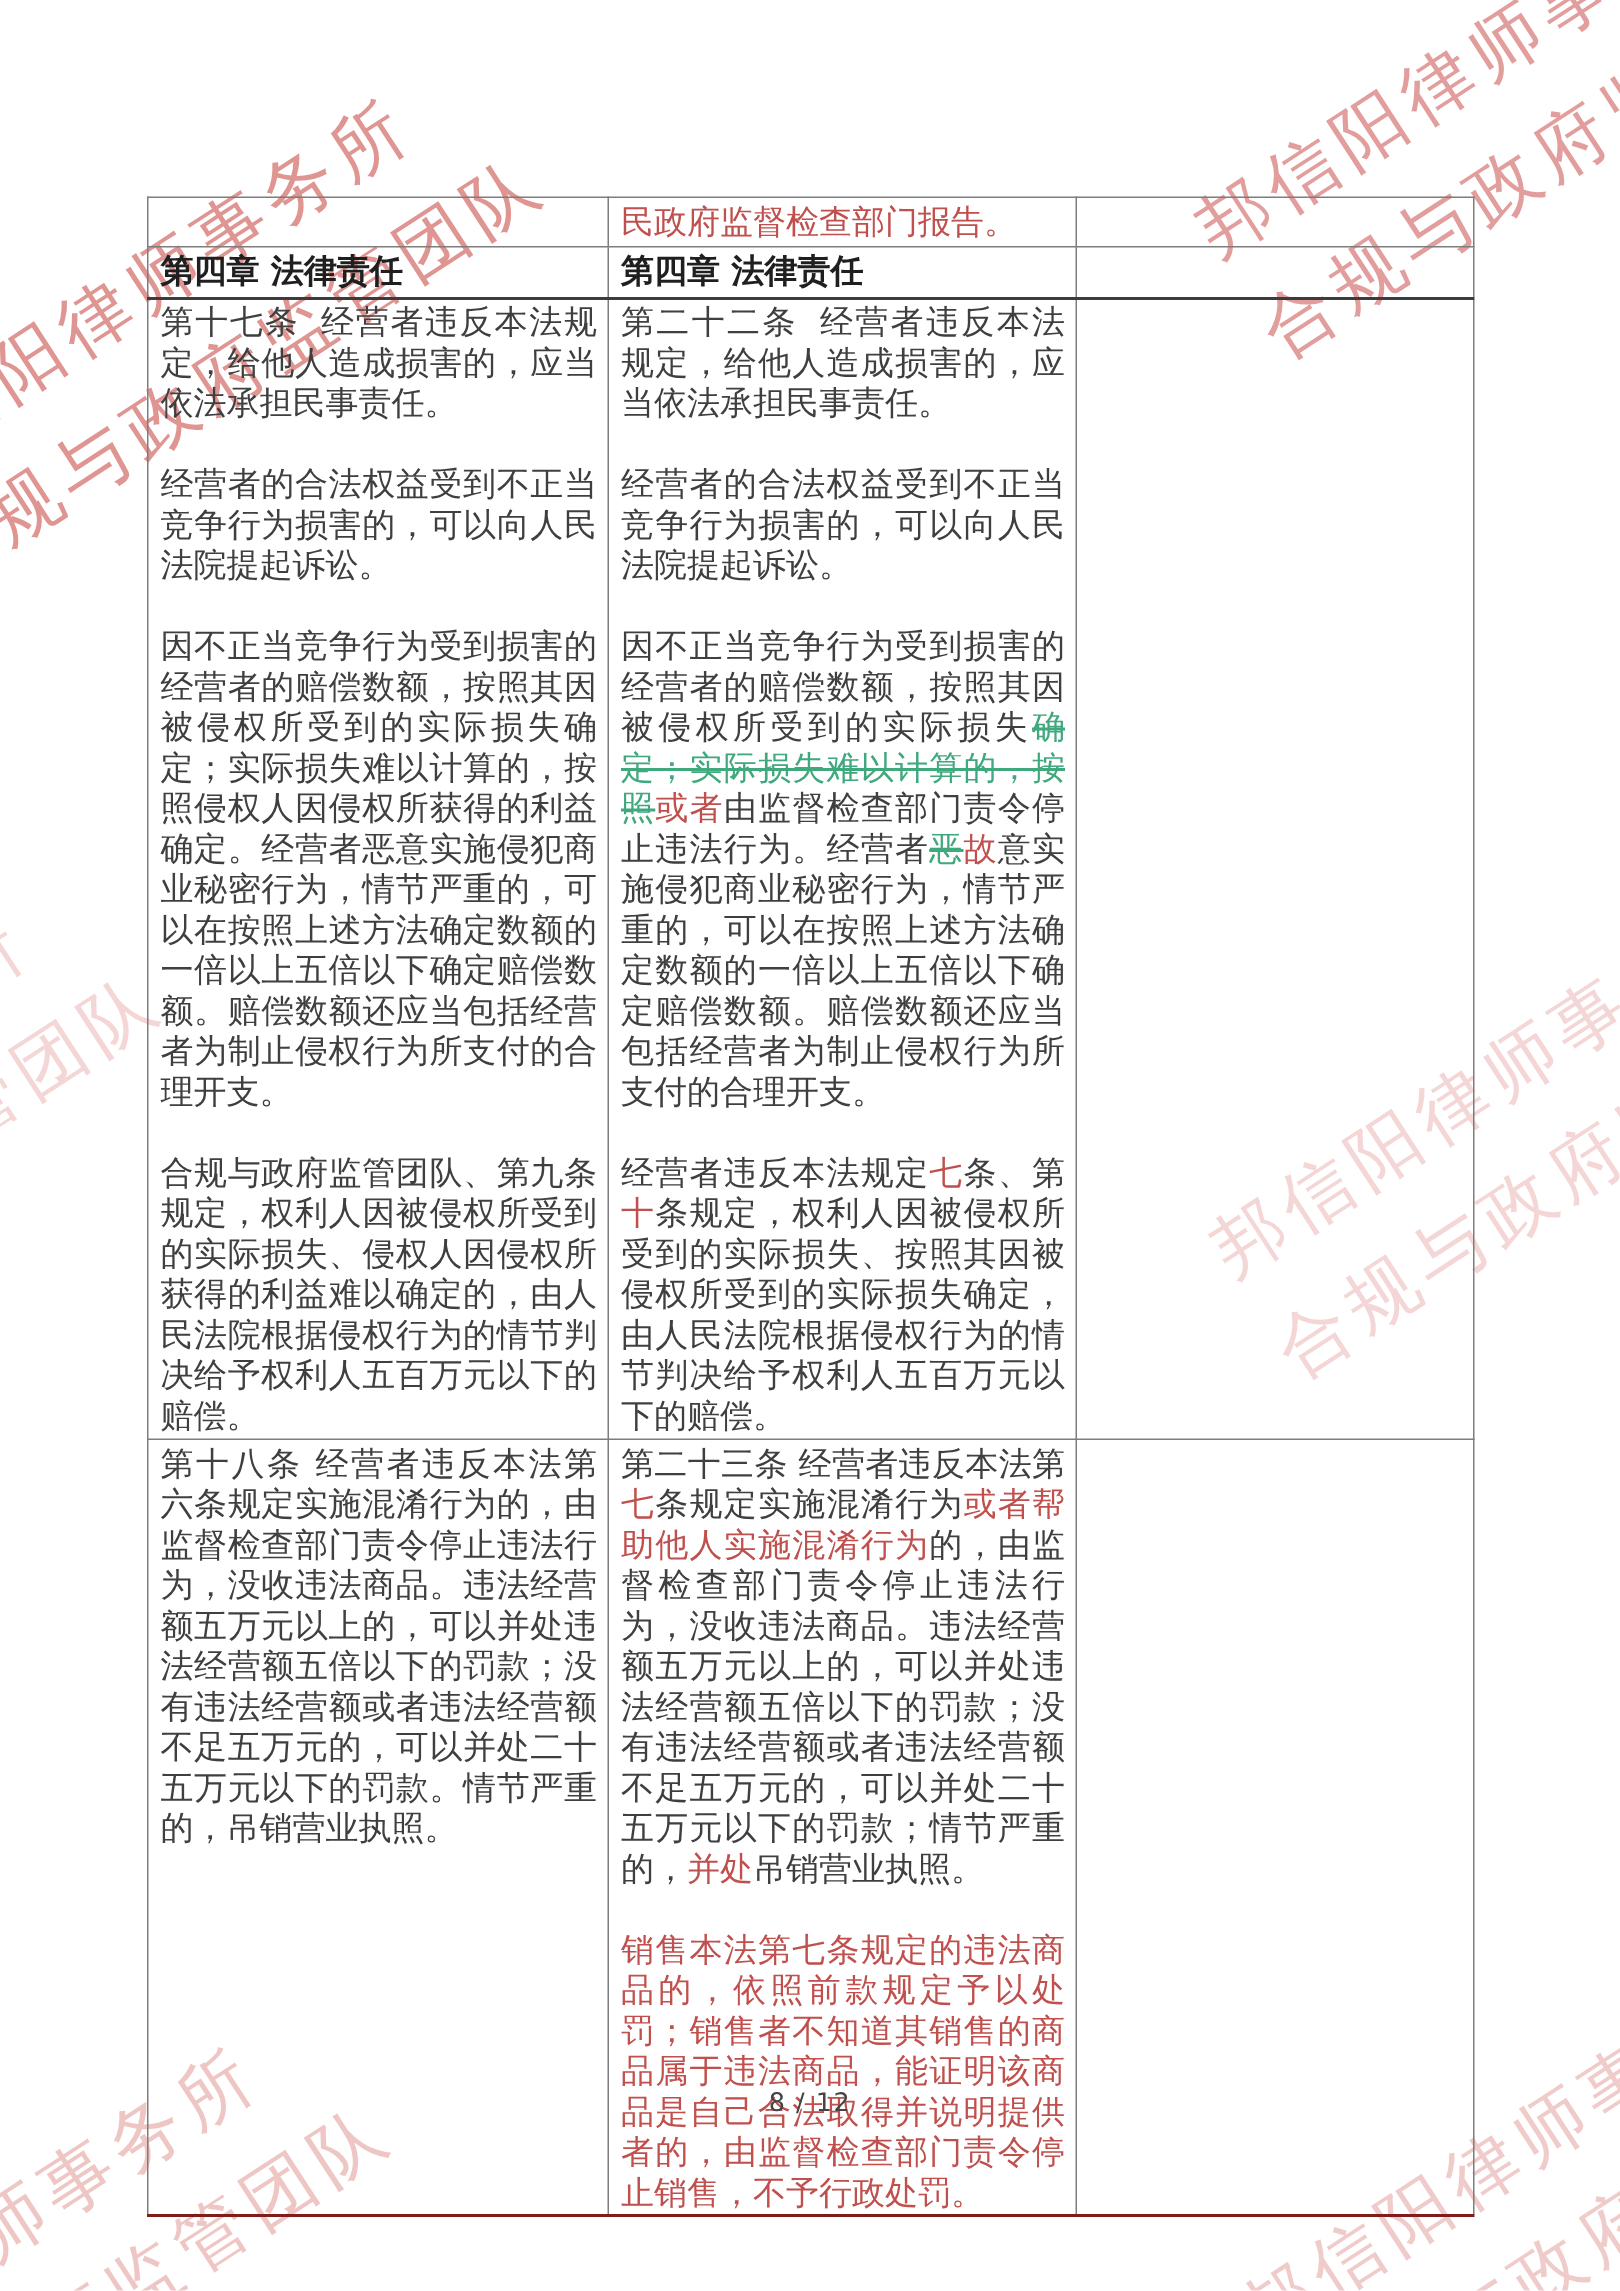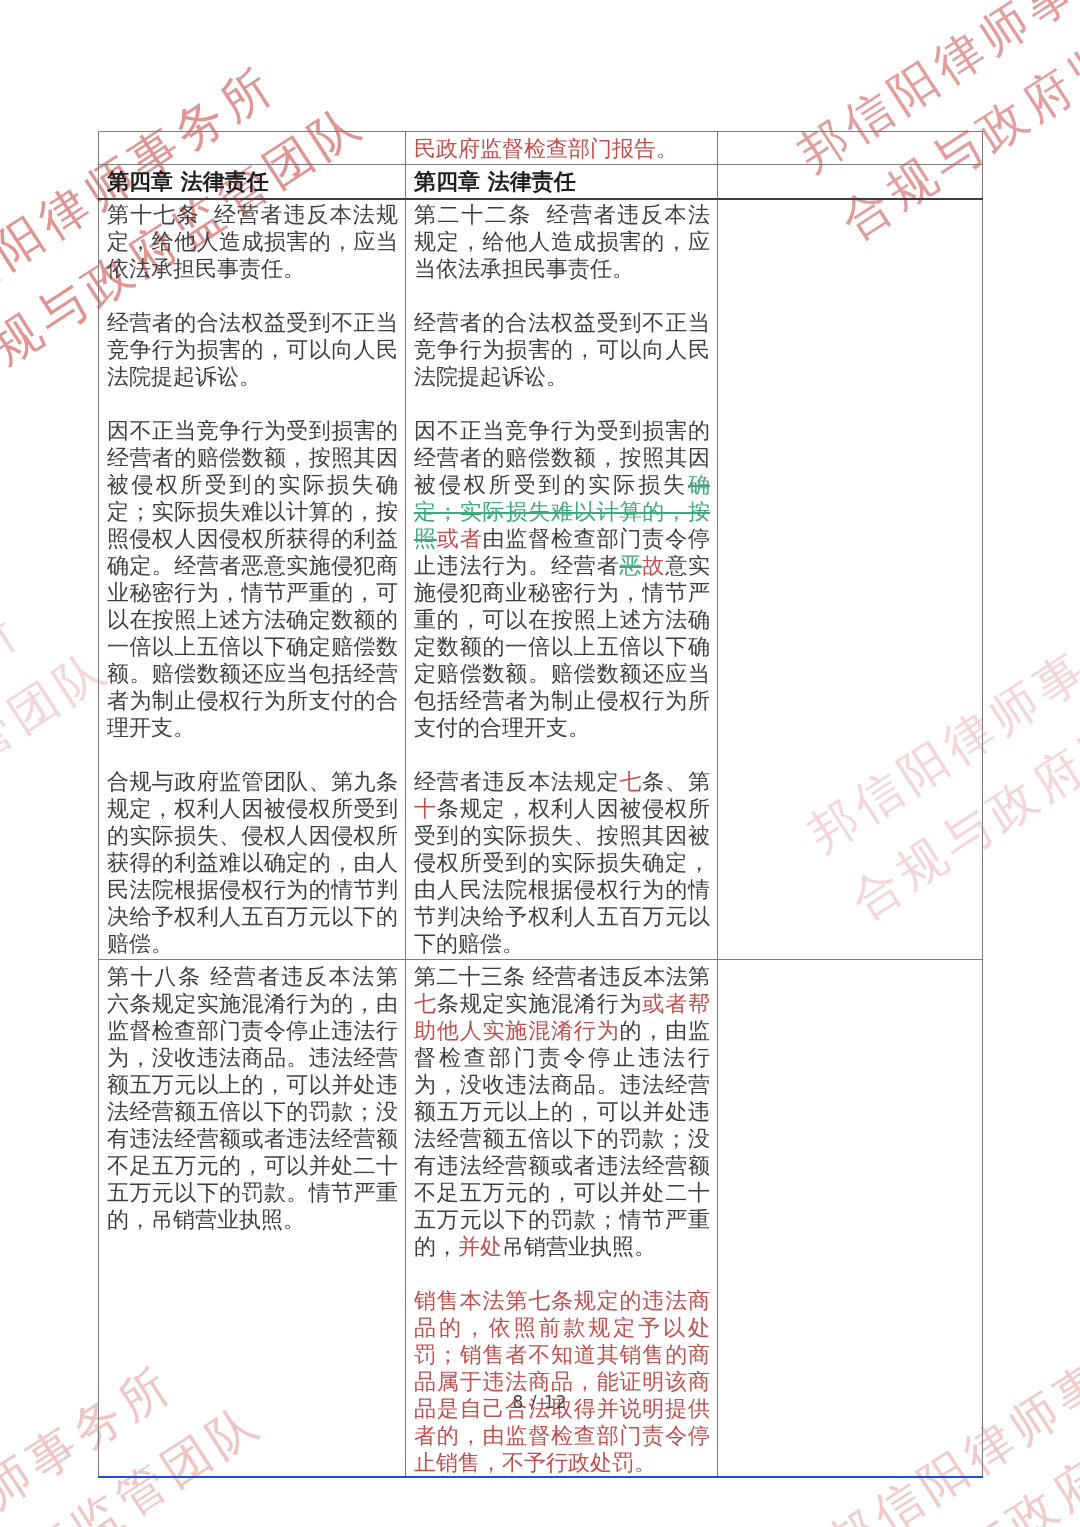--- a/index.html
+++ b/index.html
@@ -48,21 +48,21 @@
     font-size:22px;
     line-height:27px;
     text-align:justify;
     text-justify:inter-character;
     word-break:break-all;
     overflow:hidden;
   }
   tr.r0 td{height:29px;}
   tr.r1 td{height:30px;border-bottom:2px solid #3c3c3c;font-weight:bold;color:#1f1f1f;}
   tr.r2 td{height:702px;font-family:Liberation Mono, monospace;}
-  tr.r3 td{height:474px;border-top:1px solid #3f3f3f;border-bottom:2px solid #1d4ed8;}
+  tr.r3 td{height:474px;border-top:1px solid #3f3f3f;border-bottom:2px solid #7f1d1d;}
   .para{margin:0 0 27px 0;}
   .para:last-child{margin-bottom:0;}
   .s-n{color:#3f3f3f;}
   .s-ins{color:#c0504d;}
   .s-del{color:#3fa87c;text-decoration:line-through;text-decoration-color:#3fa87c;}
   tr.r1 .s-n{color:inherit;}
 
   
   .pageno{
     position:absolute;left:0;right:0;top:1392px;

